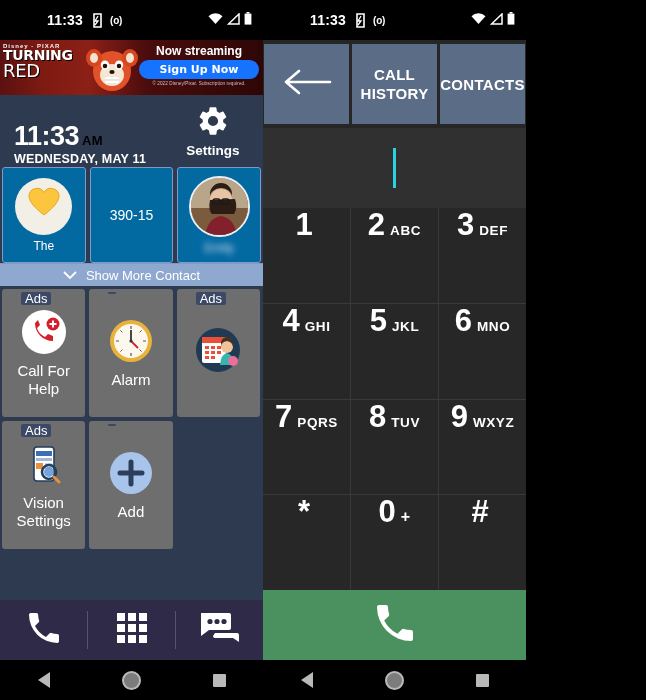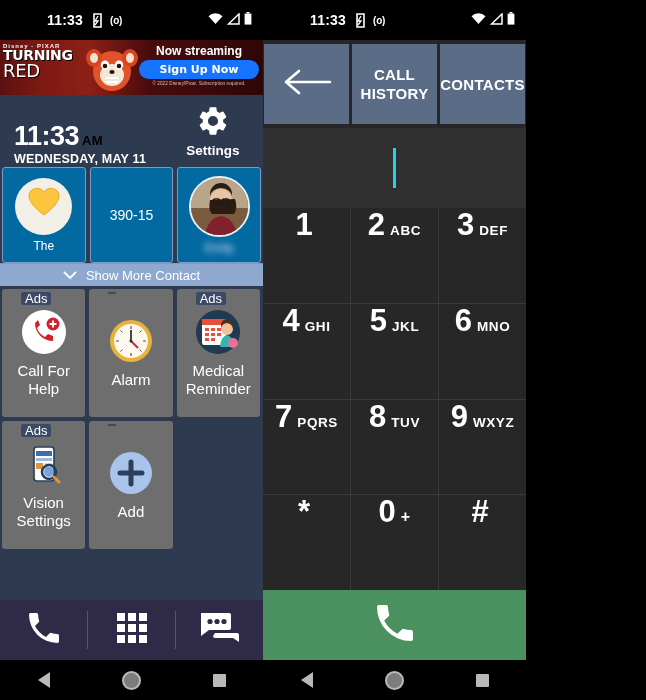--- a/index.html
+++ b/index.html
@@ -272,21 +272,20 @@
                 <rect x="22" y="24" width="4" height="3"></rect>
               <rect x="10" y="29" width="4" height="3"></rect>
                 <rect x="16" y="29" width="4" height="3"></rect>
             </g>
             <circle cx="32" cy="20" r="6" fill="#f0c49a"></circle>
             <path d="M26 20 a6 6 0 0 1 12 0 l0 -4 a6 6 0 0 0 -12 0z" fill="#4a3222"></path>
             <path d="M25 38 q1 -11 7 -12 q6 1 7 12z" fill="#36b5b0"></path>
             <circle cx="38" cy="34" r="5" fill="#e8709a"></circle>
           </svg>
         </div>
-        <div class="app-lbl">Medical Reminder</div>
       </div>
 
       <div class="app">
         <span class="ads">Ads</span>
         <div class="app-ic">
           <svg width="46" height="46" viewBox="0 0 46 46">
             <rect x="13" y="6" width="20" height="34" rx="3" fill="#fff" stroke="#243e5c" stroke-width="1.6"></rect>
             <rect x="15" y="10" width="16" height="5" fill="#3b6fb5"></rect>
             <rect x="15" y="17" width="16" height="3" fill="#9fb8d8"></rect>
             <rect x="15" y="22" width="7" height="6" fill="#e8913a"></rect>

